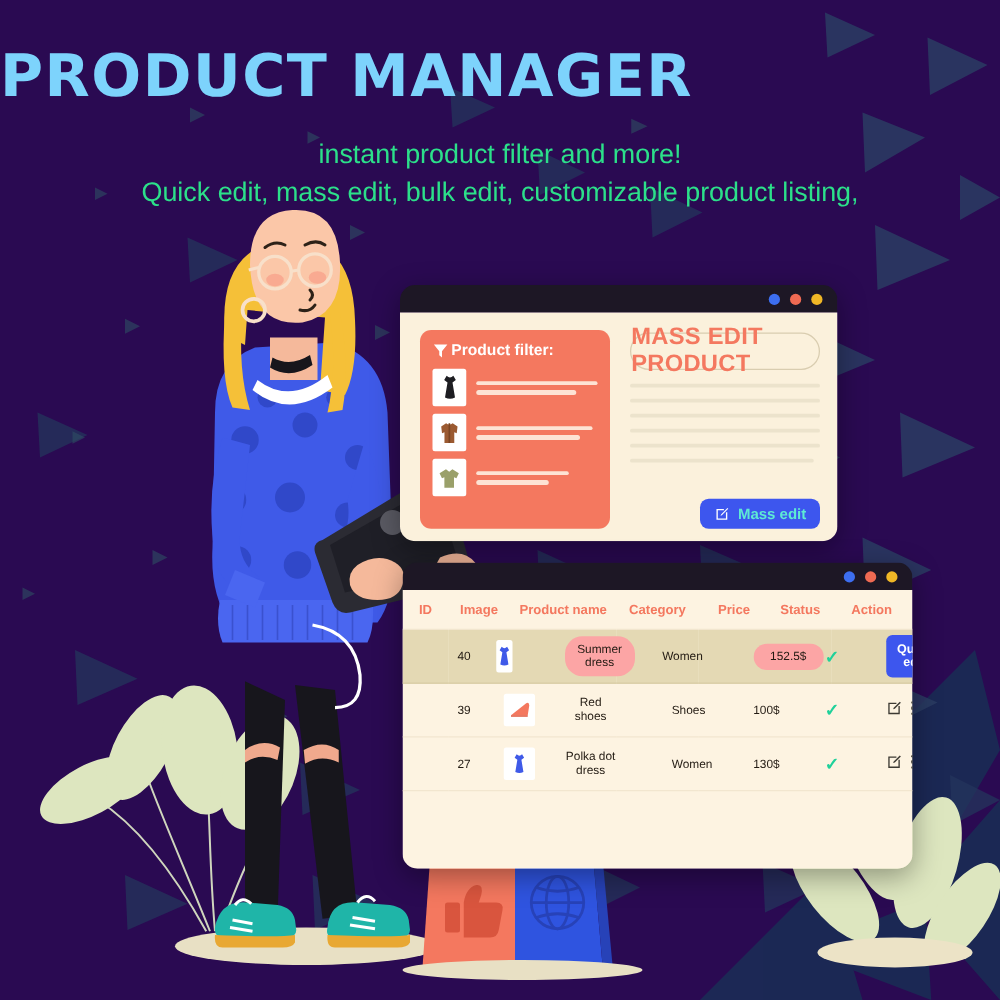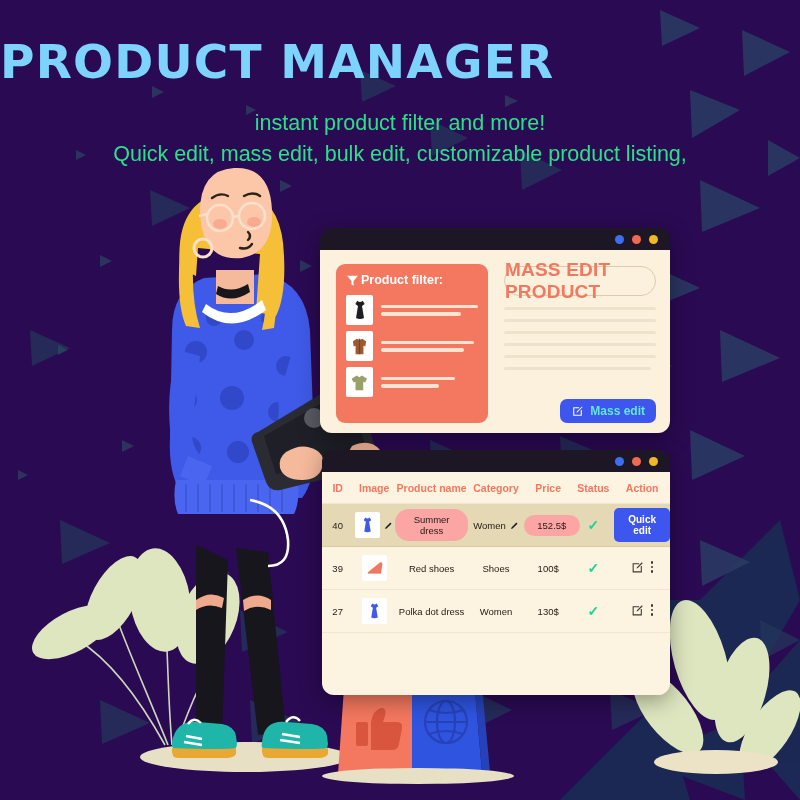--- a/index.html
+++ b/index.html
@@ -112,38 +112,39 @@
     color: #5eead4;
     border-radius: 7px;
     height: 24px;
     padding: 0 11px;
     display: flex; align-items: center; gap: 6px;
     font-size: 12px; font-weight: 700;
     border: none; cursor: pointer;
   }
 
   
-  #win-bottom { left: 322px; top: 450px; width: 348px; height: 245px; }
+  #win-bottom { left: 322px; top: 450px; width: 408px; height: 245px; }
   #win-bottom .body { background: #fdf3e1; height: 223px; }
   table.products { width: 100%; border-collapse: collapse; table-layout: fixed; }
   table.products th {
     color: #f4785f;
     font-size: 10.5px;
     font-weight: 700;
     padding: 10px 0 9px 0;
     text-align: center;
     border-bottom: 1px solid #f2e6cf;
   }
   table.products td {
     font-size: 9.5px;
     color: #221a12;
     text-align: center;
     height: 43px;
     border-bottom: 1px solid #f2e6cf;
     vertical-align: middle;
+    padding-left: 44px;
   }
   tr.highlight td { background: #e4d9b4; border-bottom: 1px solid #d8cba4; }
   .cell-flex { display: flex; align-items: center; justify-content: center; gap: 4px; }
   .field {
     background: #fca5a5;
     border-radius: 14px;
     padding: 5px 7px;
     font-size: 9.5px;
     display: inline-block;
     min-width: 56px;

